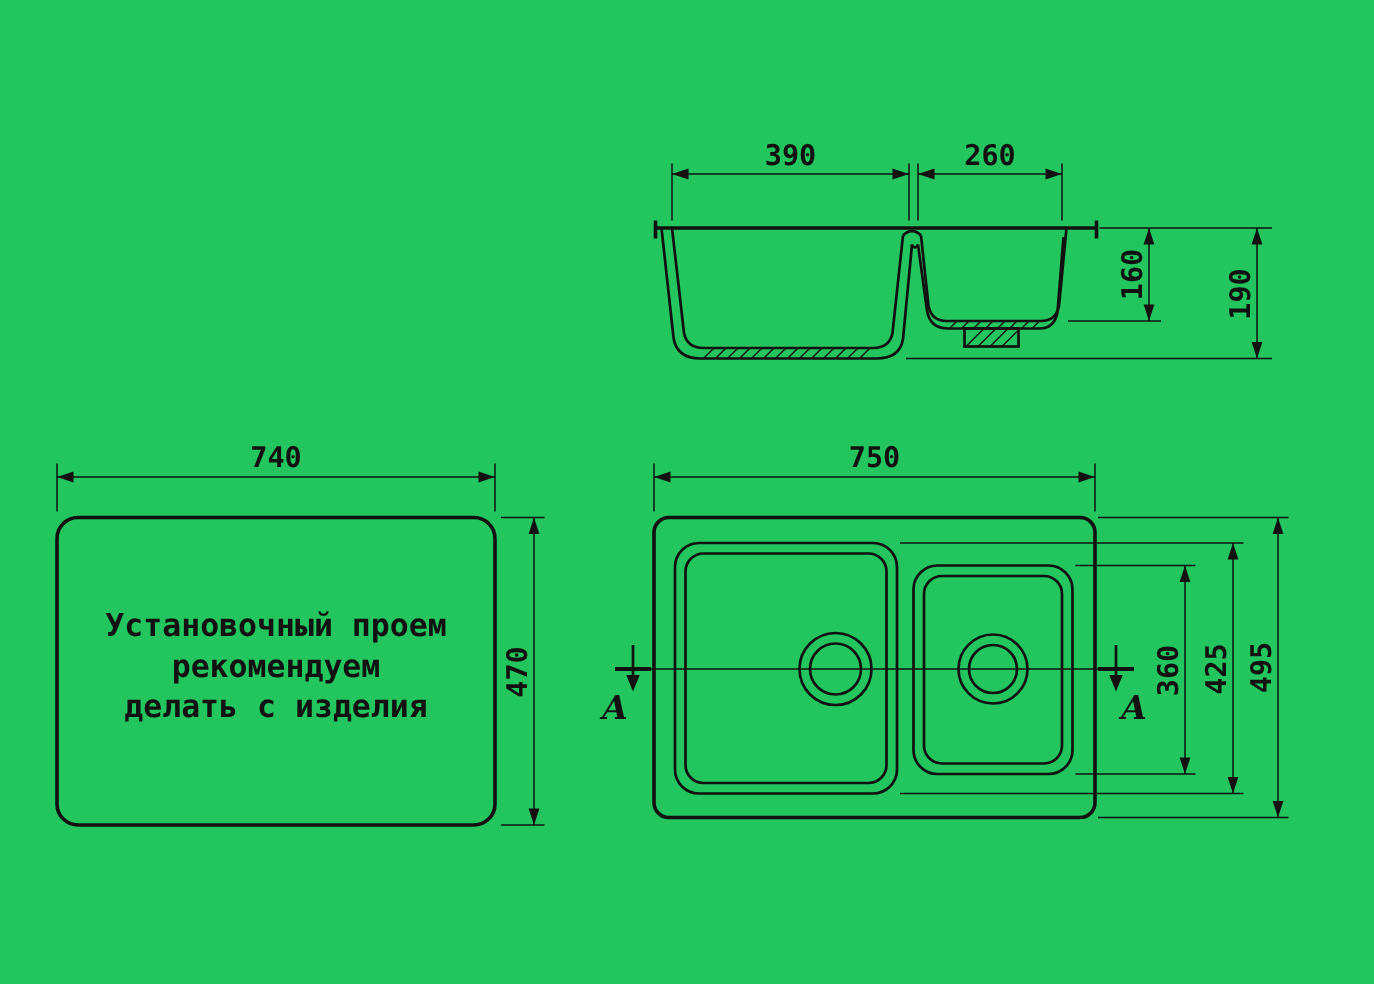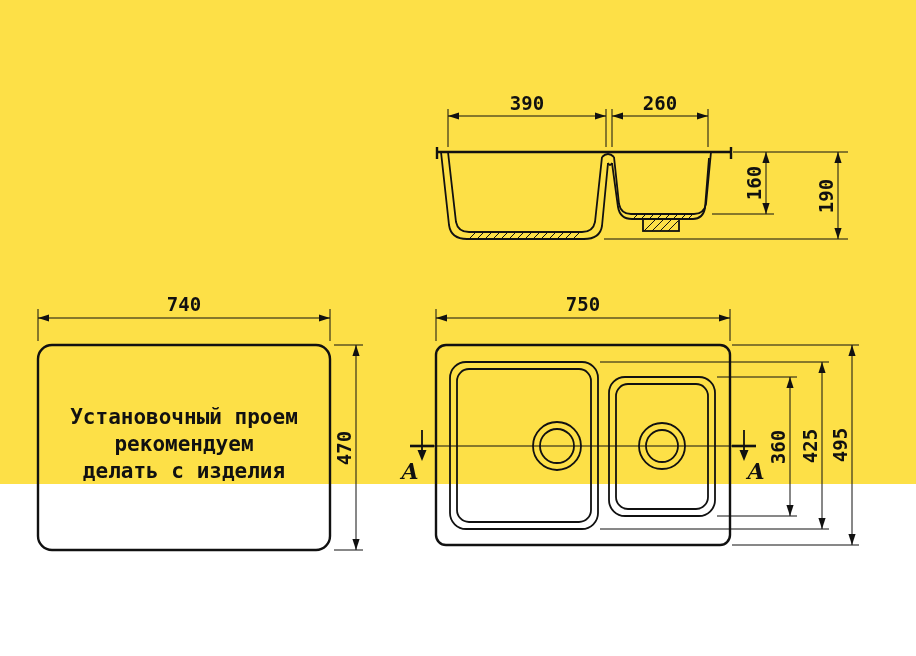--- a/index.html
+++ b/index.html
@@ -2,21 +2,21 @@
 <html><head>
 <meta charset="utf-8">
 <style>
   html, body {
     margin: 0; padding: 0;
     background: #ffffff;
     width: 916px; height: 656px;
     font-family: "DejaVu Sans", sans-serif;
     overflow: hidden;
   }
-  .stage { position: relative; width: 916px; height: 484px; background: #fde047; }
+  .stage { position: relative; width: 916px; height: 656px; background: #22c55e; }
   svg { display: block; }
   .thin  { stroke: #111111; stroke-width: 1;   fill: none; }
   .med   { stroke: #111111; stroke-width: 1.8; fill: none; }
   .thick { stroke: #111111; stroke-width: 2.4; fill: none; }
   .secthick { stroke: #111111; stroke-width: 2.6; fill: none; }
   .arrow { fill: #111111; stroke: none; }
   .dim  { font-family: "DejaVu Sans Mono", monospace; font-weight: bold; font-size: 19px; fill: #111111; }
   .note { font-family: "DejaVu Sans Mono", monospace; font-weight: bold; font-size: 21px; fill: #111111; }
   .sec  { font-family: "DejaVu Serif", serif; font-style: italic; font-weight: bold; font-size: 22px; fill: #111111; }
 </style>

